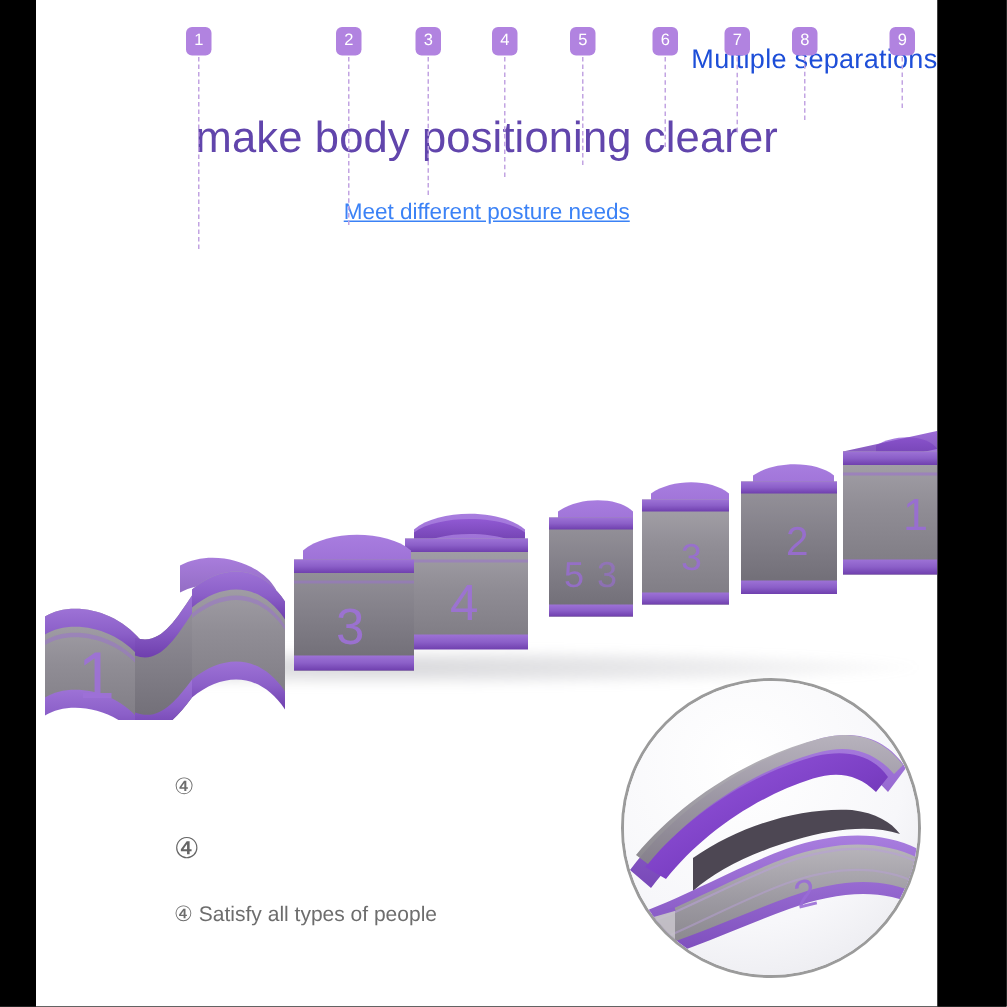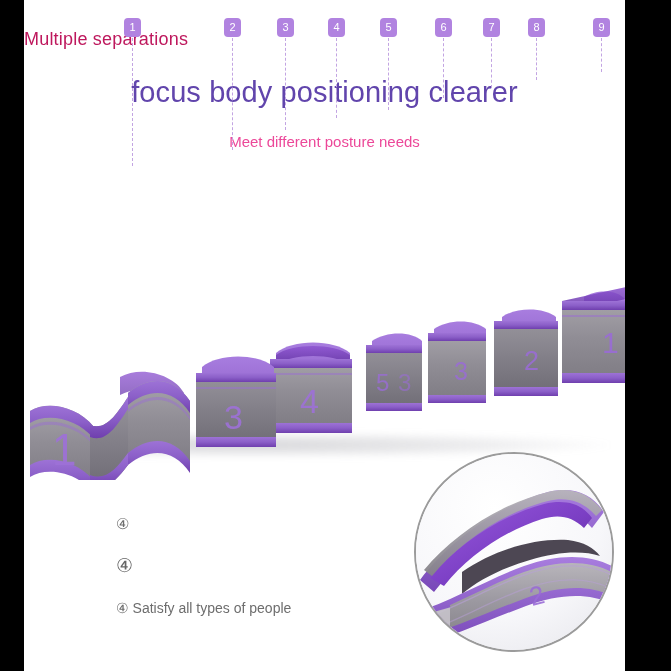--- a/index.html
+++ b/index.html
@@ -26,35 +26,36 @@
   #canvas{
     position:absolute; left:24px; top:0;
     width:601px; height:671px;
     background:#ffffff;
     overflow:hidden;
   }
 
   
   .eyebrow{
     position:absolute; left:0; top:29px; width:601px;
-    text-align:left;
+    text-align:right;
     font-size:18px; font-weight:400;
-    color:#be185d; letter-spacing:.2px;
+    color:#1d4ed8; letter-spacing:.2px;
   }
   .headline{
     position:absolute; left:0; top:76px; width:601px;
     text-align:center;
     font-size:29px; font-weight:400;
     color:#6145AC; letter-spacing:.1px;
   }
   .subhead{
     position:absolute; left:0; top:133px; width:601px;
     text-align:center;
     font-size:15px; font-weight:400;
-    color:#ec4899;
+    color:#3b82f6;
+    text-decoration:underline;
   }
 
   
   .marker{ position:absolute; }
   .badge{
     position:absolute; top:0; left:0;
     width:17px; height:19px;
     border-radius:4px;
     background:#b183e0;
     color:#ffffff;
@@ -113,21 +114,21 @@
 <body>
 
 <div id="stage">
 
   <div class="letterbox left"></div>
   <div class="letterbox right"></div>
 
   <div id="canvas">
 
     <div class="eyebrow">Multiple separations</div>
-    <div class="headline">focus body positioning clearer</div>
+    <div class="headline">make body positioning clearer</div>
     <div class="subhead">Meet different posture needs</div>
 
     <div id="markers">
         <div class="marker" style="left: 100px; top: 18px;">
           <div class="badge" style="background: rgb(177, 131, 224); color: rgb(255, 255, 255);">1</div>
           <div class="leader" style="height: 128px; border-left-color: rgb(194, 164, 226);"></div>
         </div>
         <div class="marker" style="left: 200px; top: 18px;">
           <div class="badge" style="background: rgb(177, 131, 224); color: rgb(255, 255, 255);">2</div>
           <div class="leader" style="height: 112px; border-left-color: rgb(194, 164, 226);"></div>

